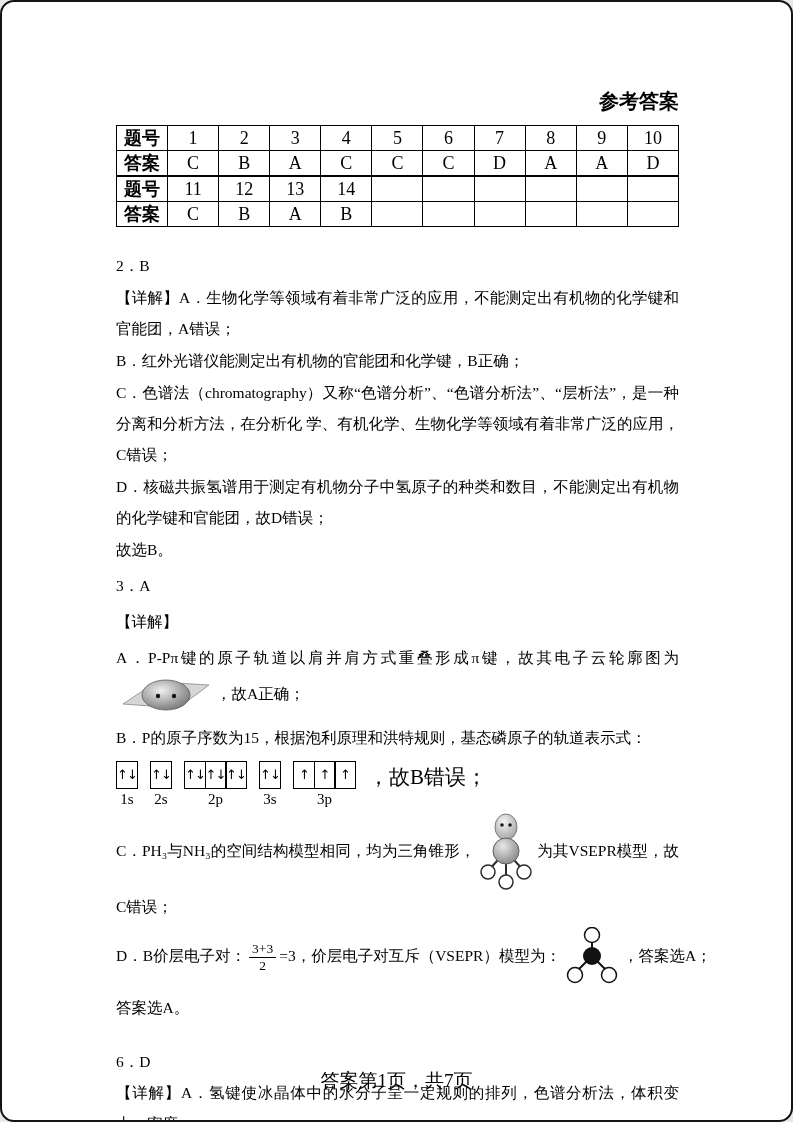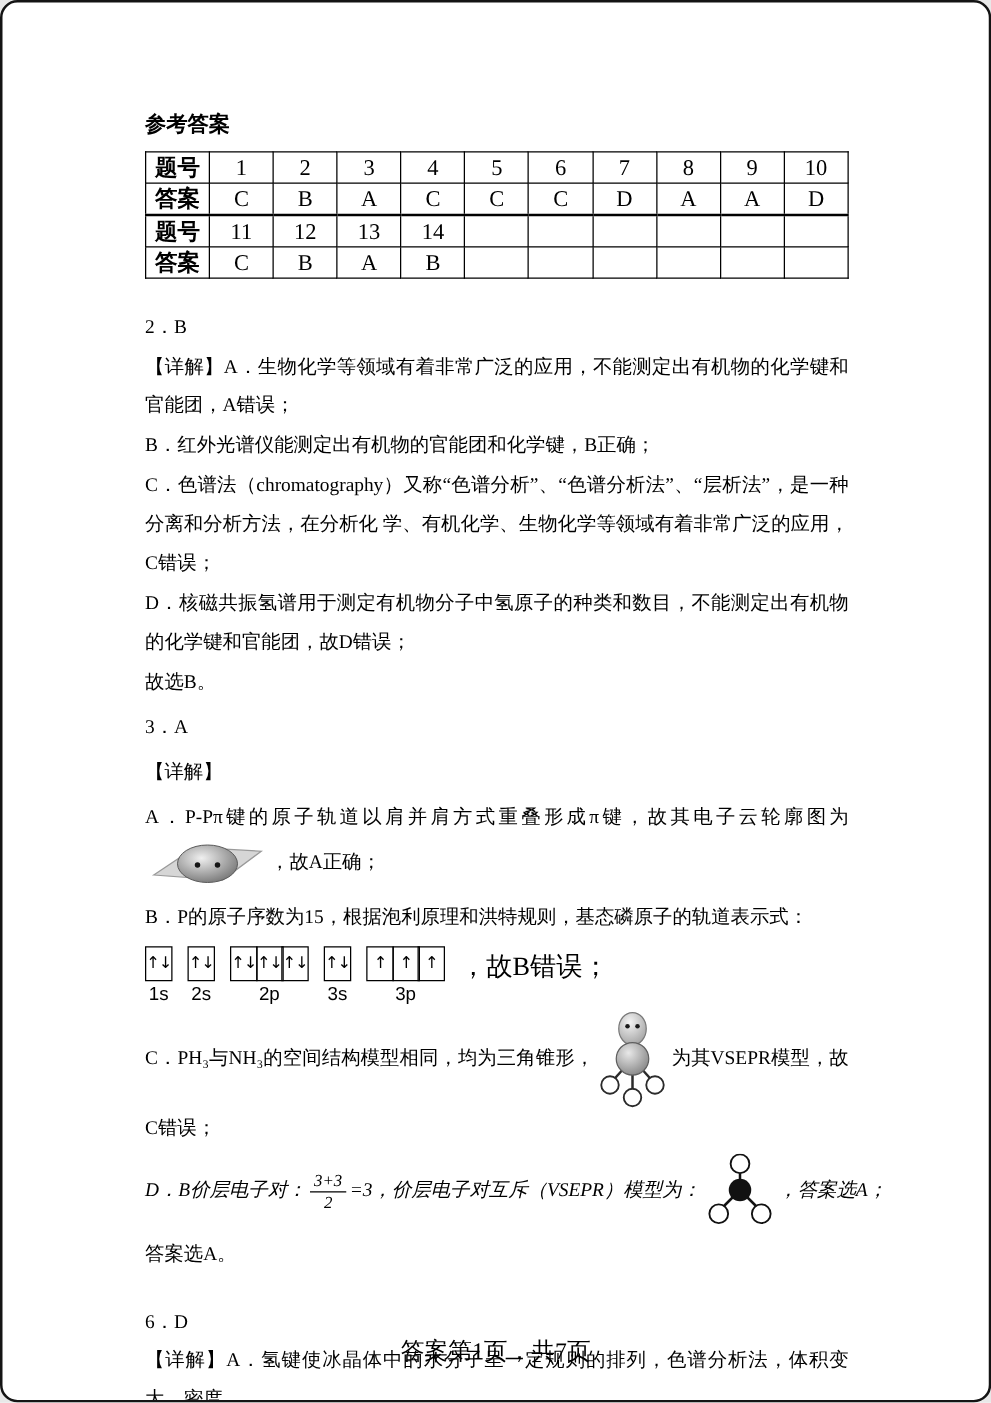--- a/index.html
+++ b/index.html
@@ -10,21 +10,21 @@
     background:#ffffff;
     border:2px solid #141414;
     border-radius:14px;
     box-sizing:border-box;
     overflow:hidden;
     color:#000;
     font-family:"Liberation Serif","DejaVu Serif",serif;
   }
   .content { padding:86px 112px 0 114px; }
 
-  .doc-title { text-align:left; font-size:17px; font-weight:bold; margin:0 0 10px 0; }
+  .doc-title { text-align:right; font-size:20px; font-weight:bold; margin:0 0 10px 0; }
 
   table.answers { width:100%; border-collapse:collapse; table-layout:fixed; font-size:18px; }
   table.answers td {
     border:1px solid #000; height:21px; text-align:center; padding:0;
     font-family:"Liberation Serif","DejaVu Serif",serif;
   }
   table.answers td.row-label { font-weight:bold; }
   table.answers tr.thick td { border-top-width:2px; }
 
   p.body-line { font-size:15.5px; line-height:31px; margin:0; text-align:justify; }
@@ -43,24 +43,24 @@
   
   .orbital-row { display:flex; align-items:flex-end; margin:8px 0 4px 0; }
   .orb-group { display:flex; flex-direction:column; align-items:center; margin-right:12px; }
   .orb-cells { display:flex; }
   .orb-cell {
     width:20px; height:26px; border:1.5px solid #000; margin-left:-1.5px;
     text-align:center; font-size:13px; line-height:25px; letter-spacing:-1px;
     font-family:"DejaVu Sans",sans-serif; box-sizing:content-box;
   }
   .orb-cell:first-child { margin-left:0; }
-  .orb-label { font-size:15px; margin-top:2px; font-family:Liberation Sans, sans-serif;text-align:right; }
+  .orb-label { font-size:15px; margin-top:2px; font-family:Liberation Serif, serif;text-align:right; }
   .orb-suffix { font-size:21px; padding-bottom:17px; }
 
-  .nowrap { white-space:nowrap;font-style:italic; }
+  .nowrap { white-space:nowrap; }
 
   .footer {
     position:absolute; left:0; right:0; bottom:26px;
     text-align:center; font-size:19px;
   }
 </style>
 </head>
 <body>
 
 <div class="page">

